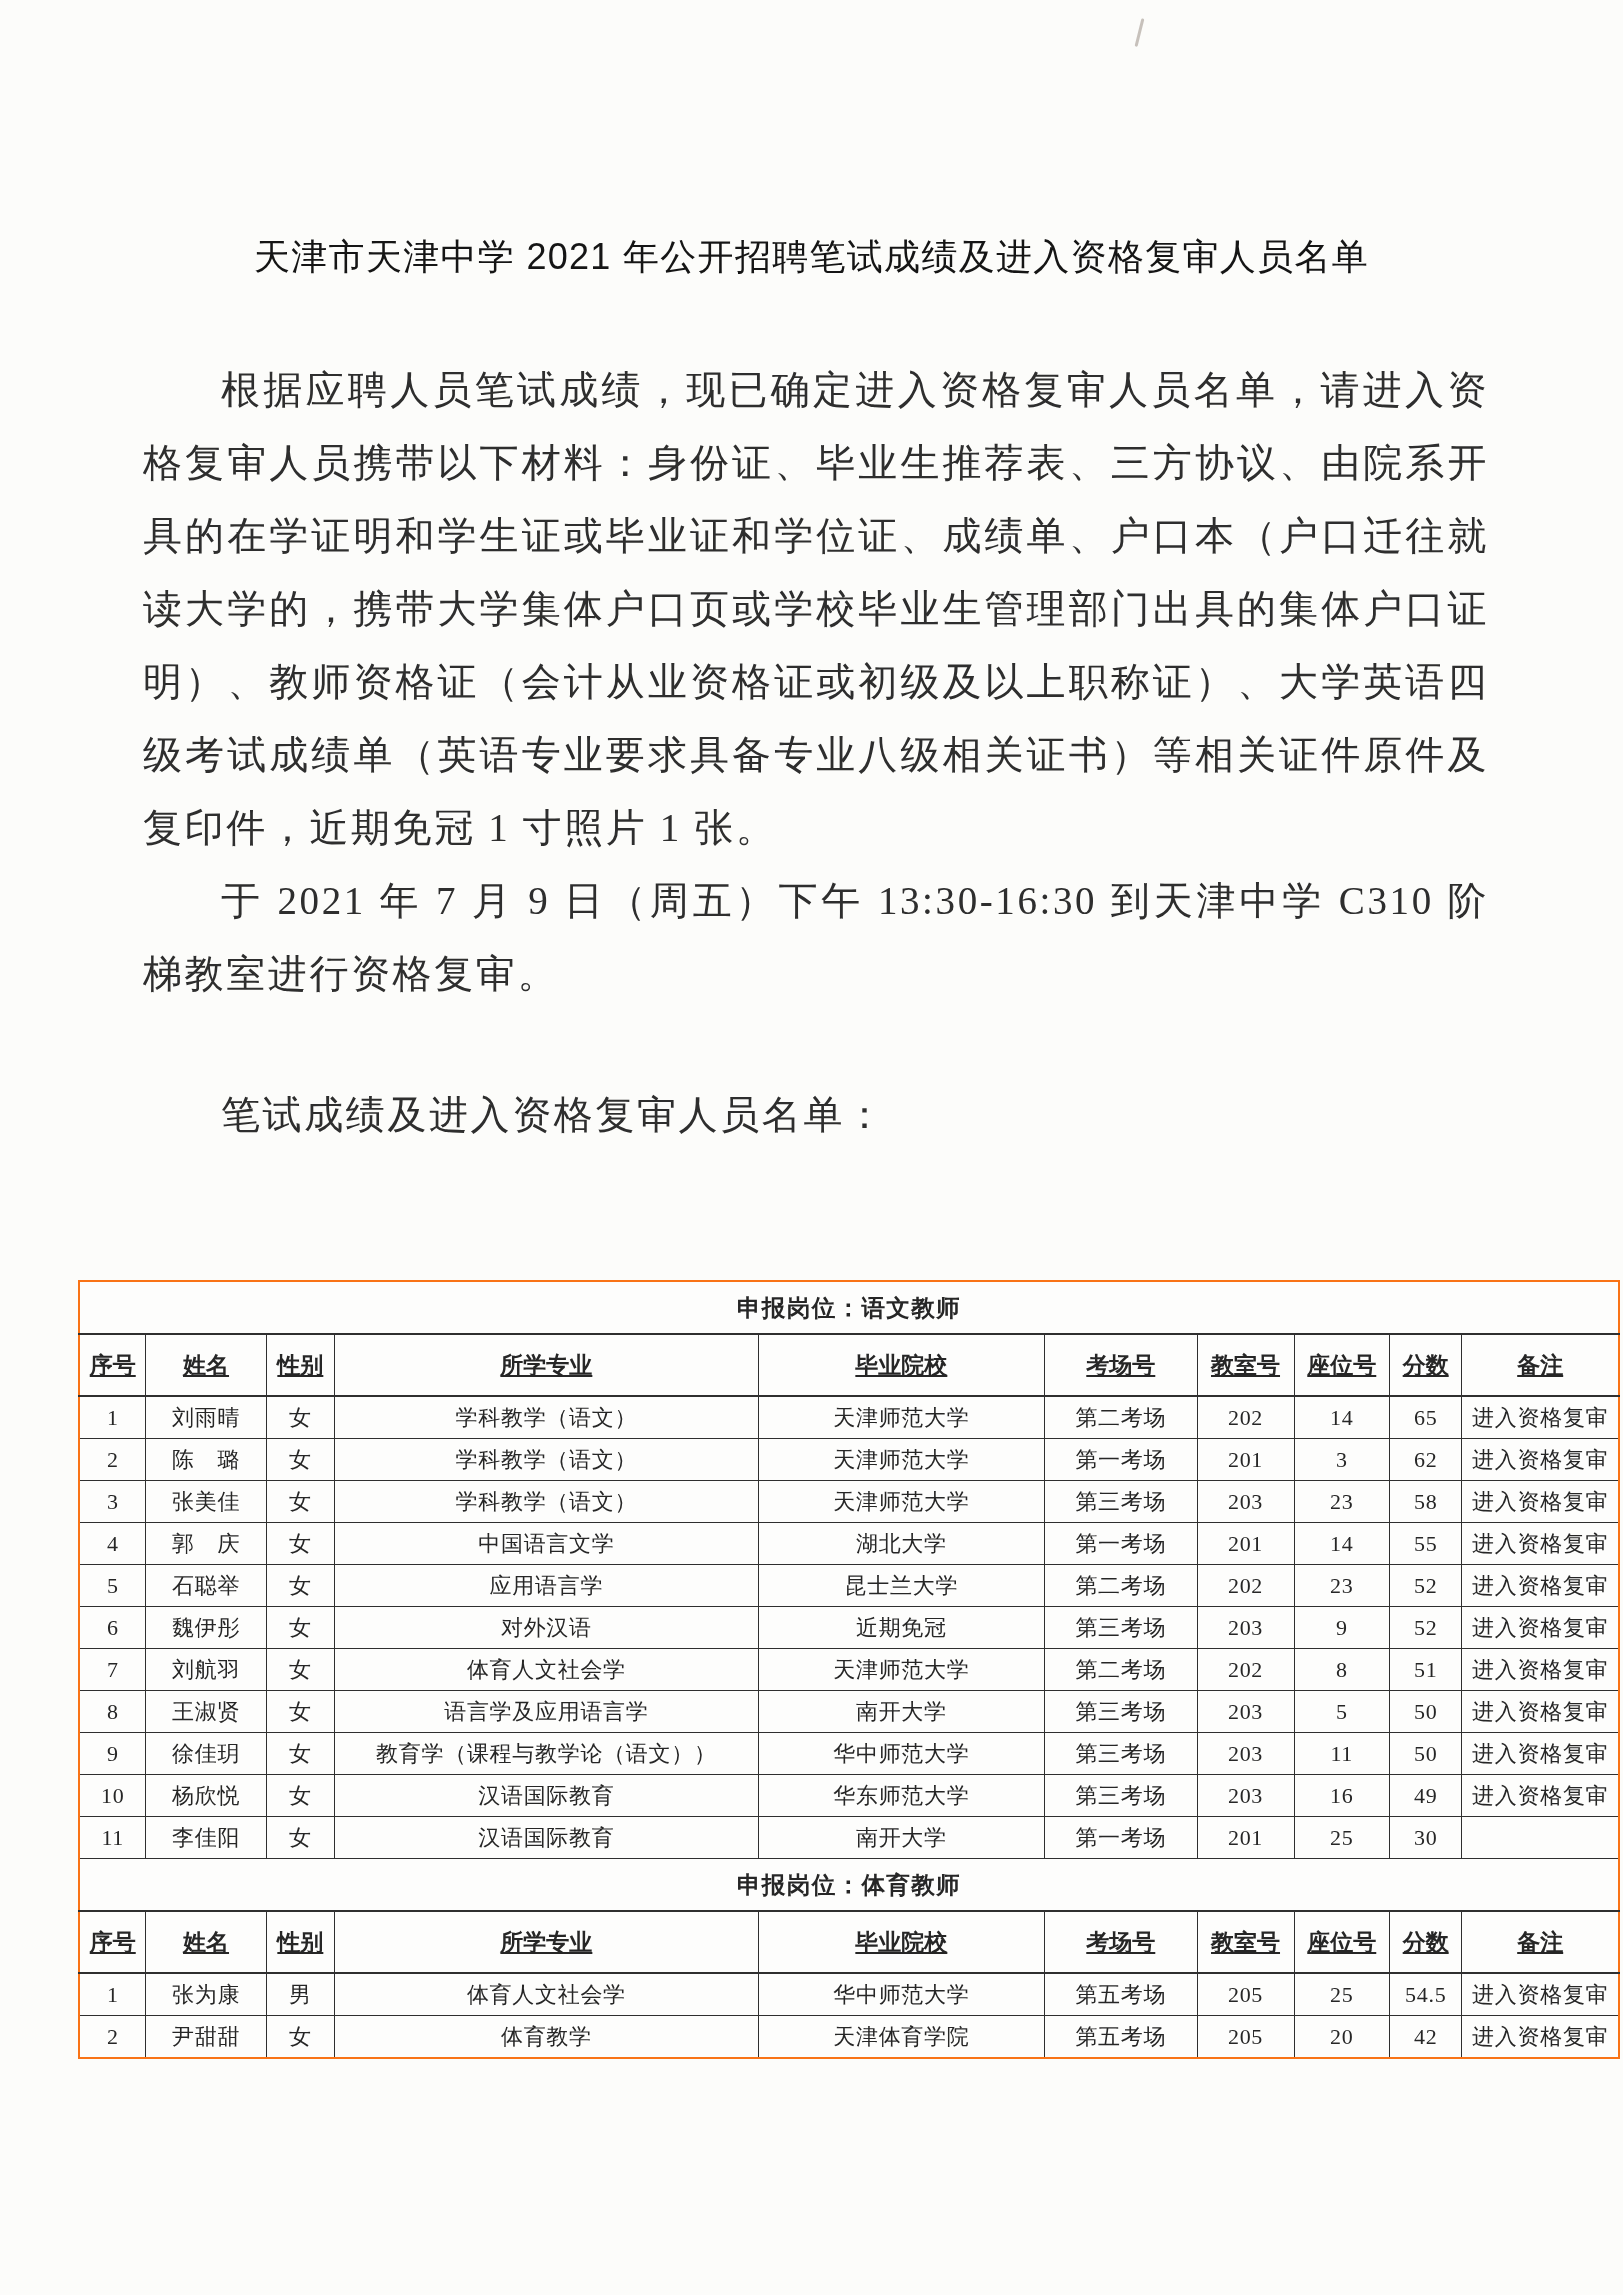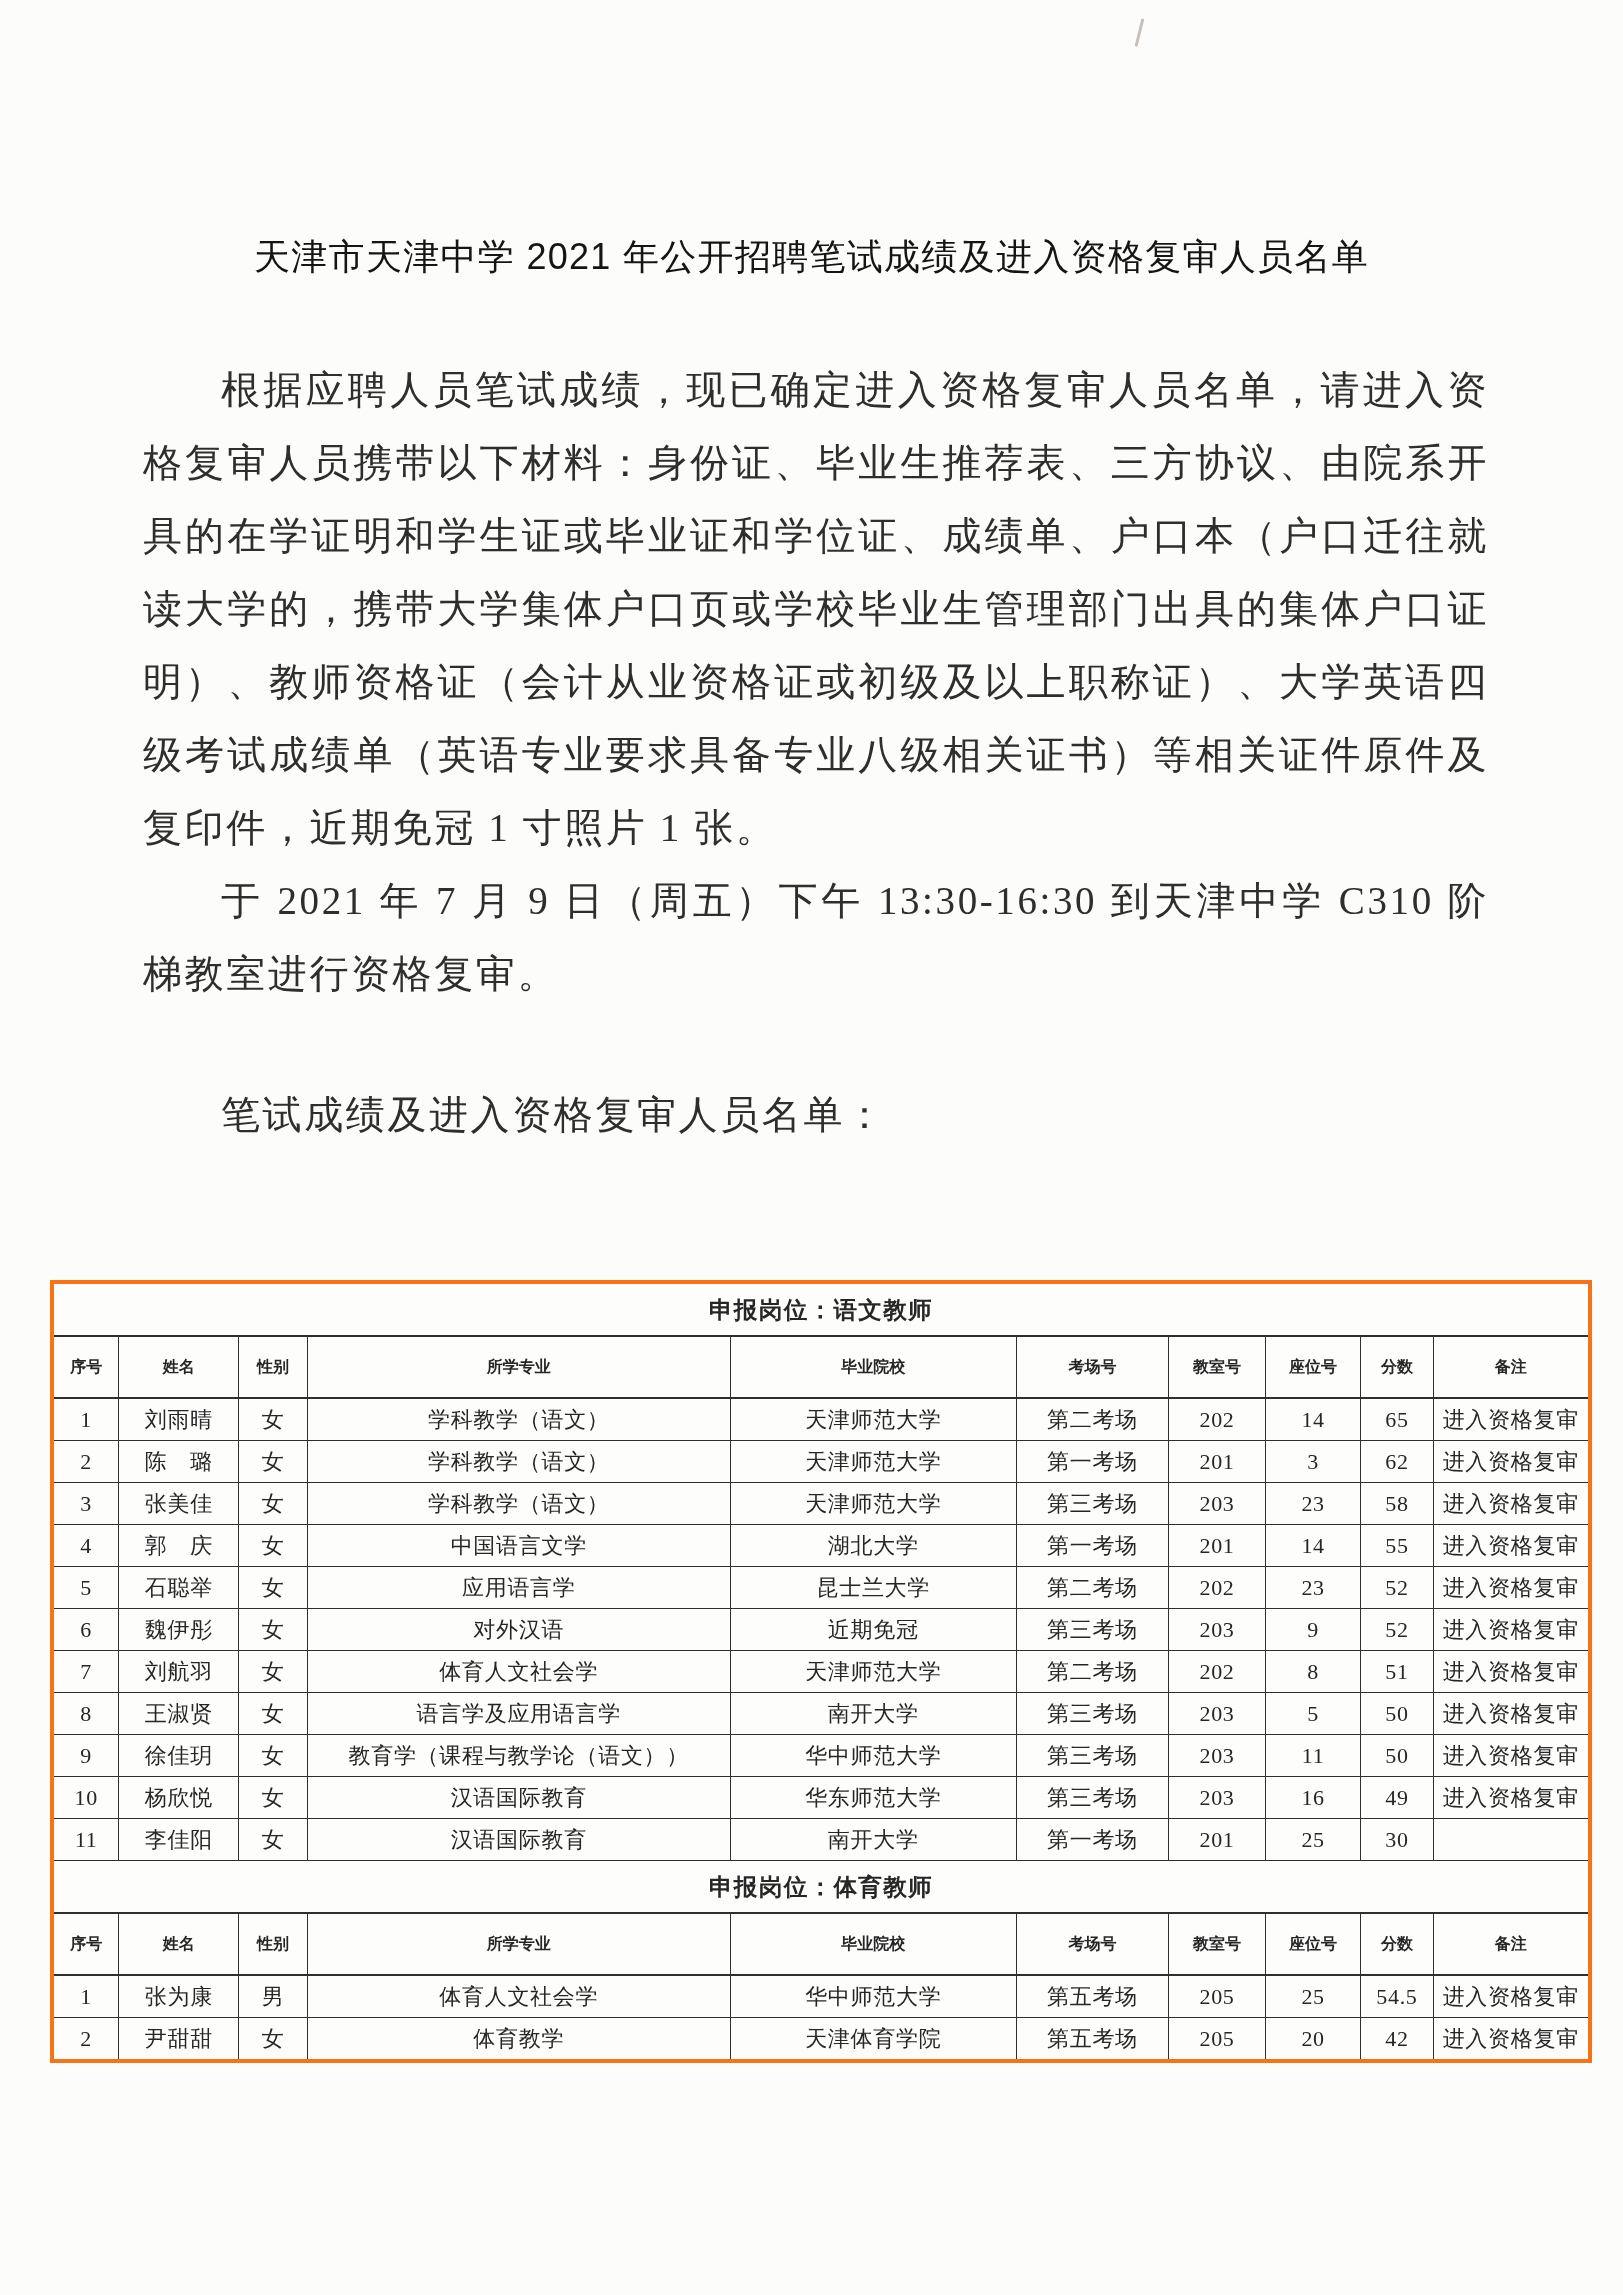--- a/index.html
+++ b/index.html
@@ -51,34 +51,35 @@
     color:#262626;
   }
   table.roster td, table.roster th{
     border:1.3px solid #2f2f2f;
     text-align:center;
     vertical-align:middle;
     padding:0 3.9px;
     overflow:hidden;
     font-weight:normal;
   }
-  table.roster{border:4px solid #f97316;}
+  table.roster{border:2px solid #f97316;margin-left:28px;}
   tr.caption-row td{
     height:51px;
     font-family:"Liberation Sans", sans-serif;
     font-weight:600;
     font-size:23.6px;
     letter-spacing:1.3px;
     border-bottom-width:2px;
   }
   tr.header-row th{
     height:60px;
     font-weight:600;
-    font-size:16px;
+    font-size:23px;
     border-bottom-width:2px;
+    text-decoration:underline;
   }
   tr.data-row td{
     height:41px;
     letter-spacing:0.7px;
   }
 </style>
 </head>
 <body>
 
 <div class="page">

